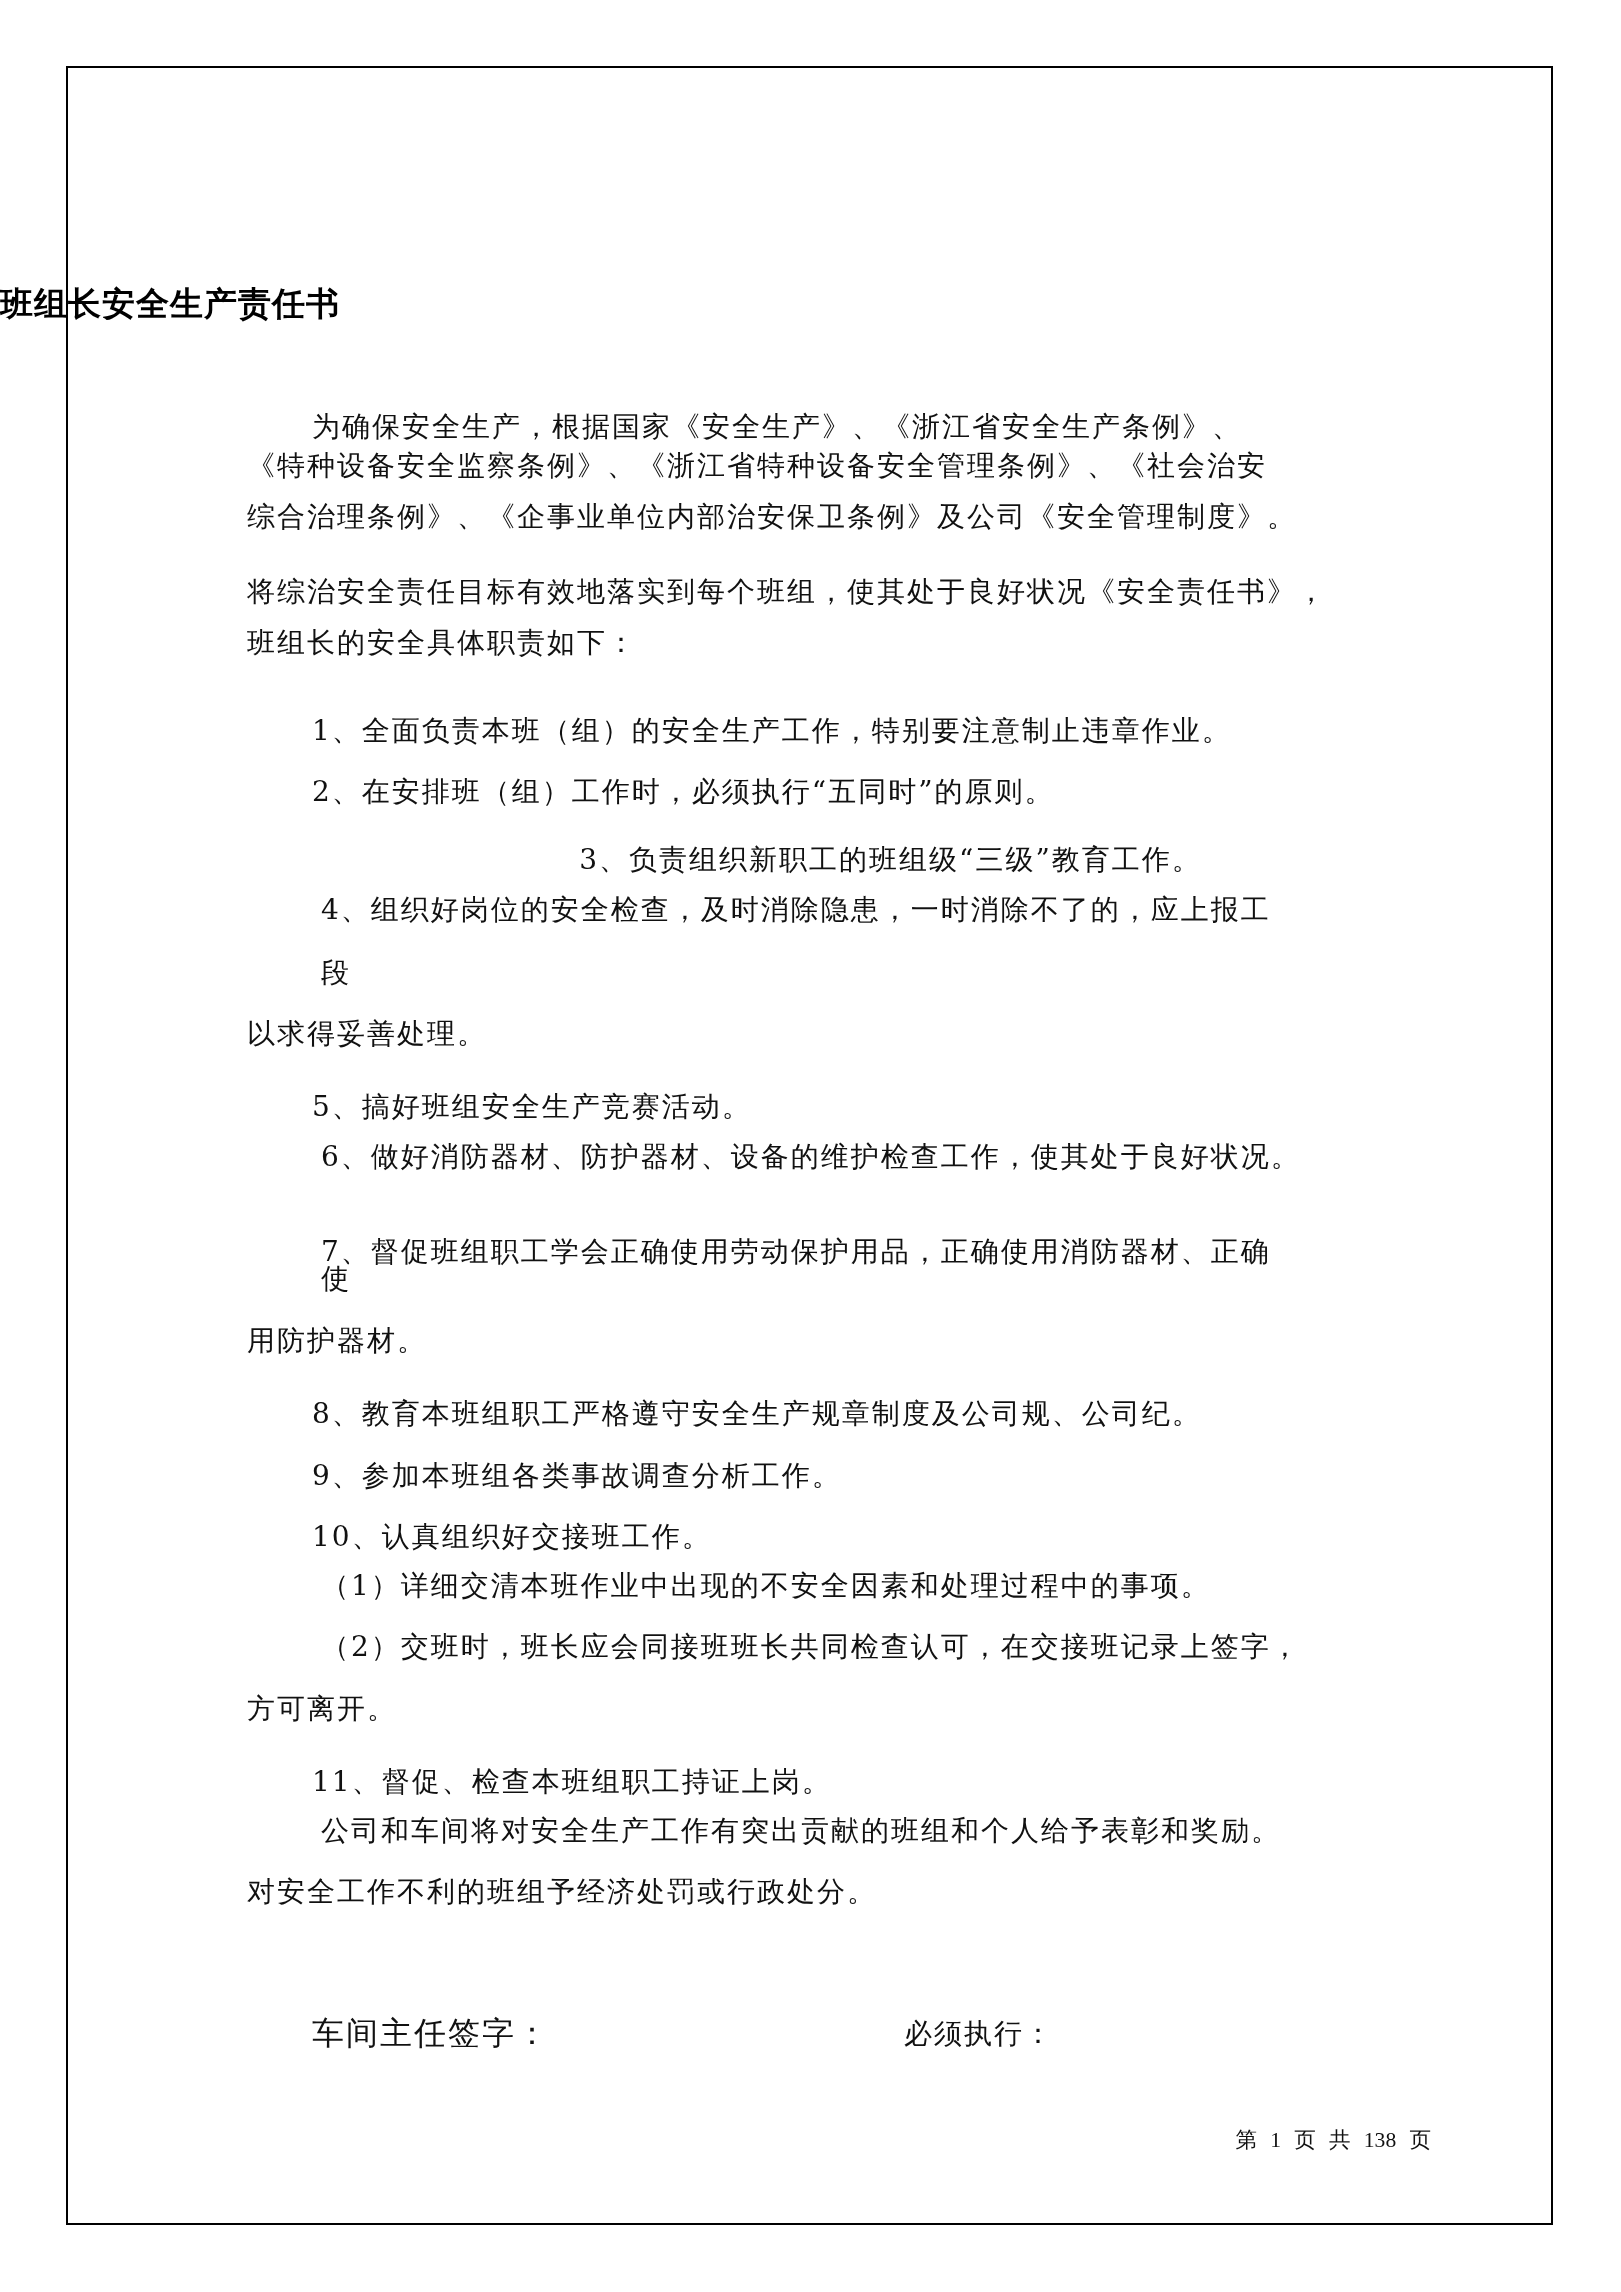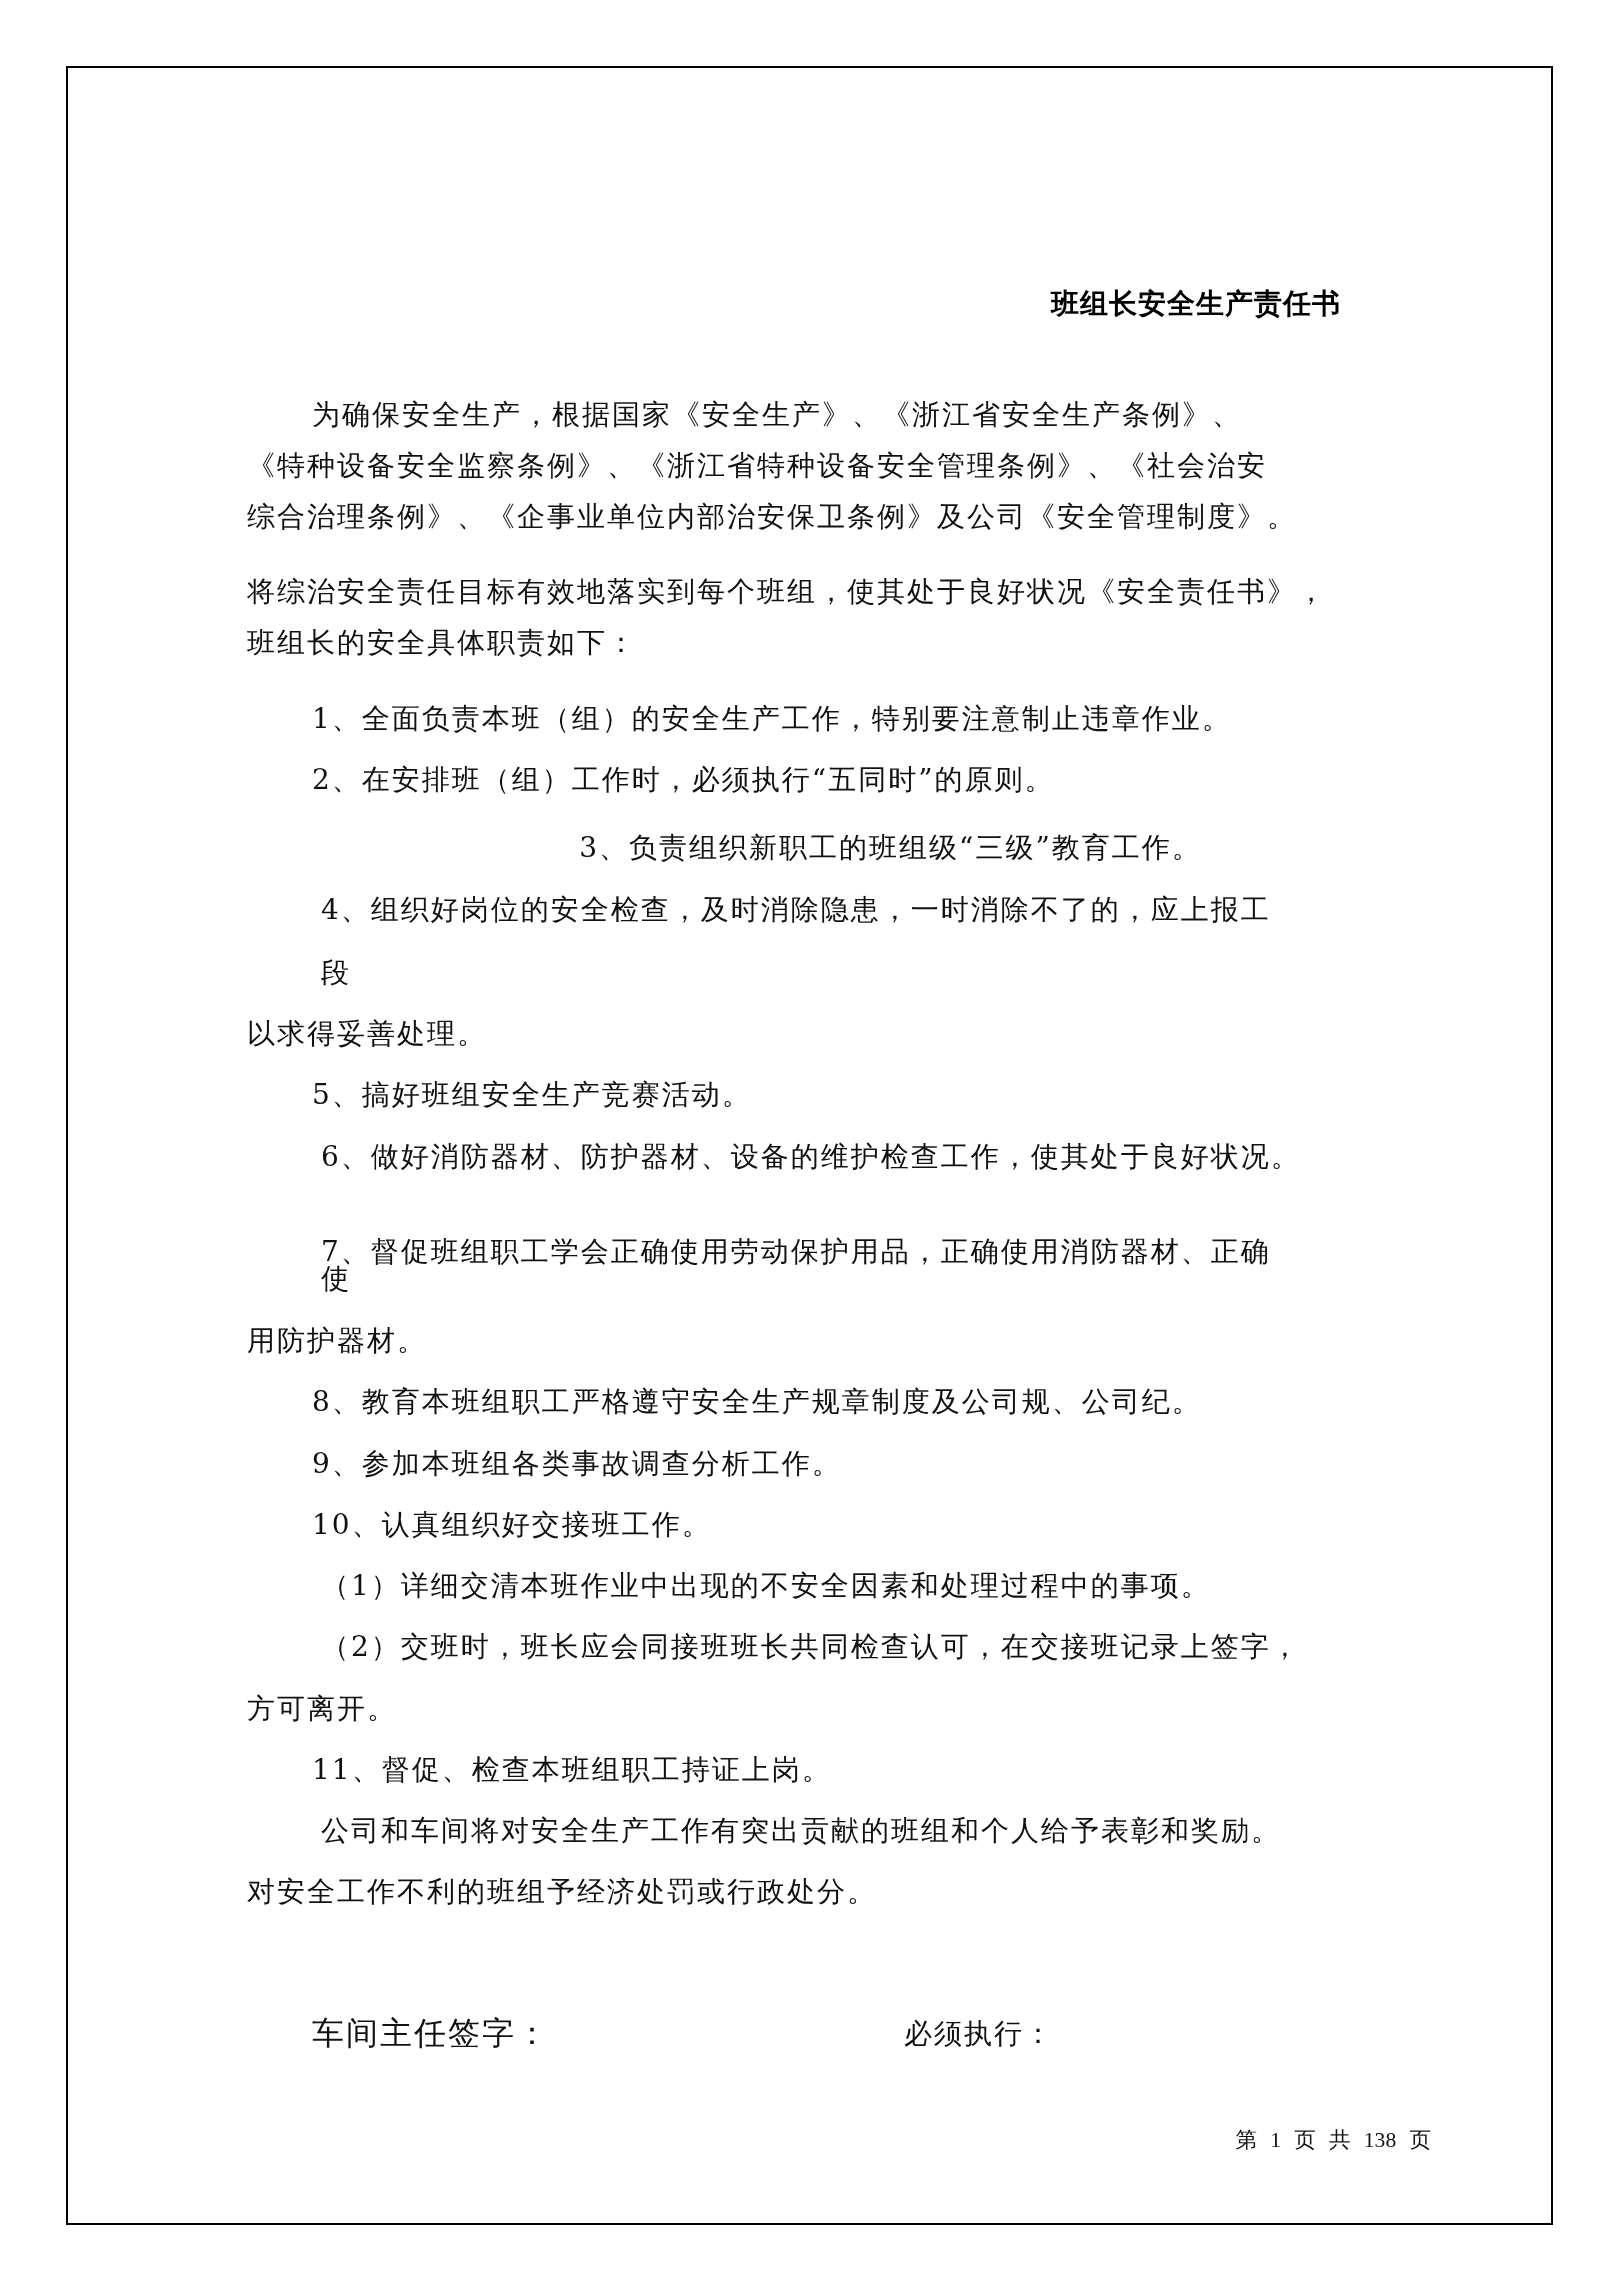--- a/index.html
+++ b/index.html
@@ -4,30 +4,30 @@
   <style>
     html, body { margin: 0; padding: 0; background: #ffffff; }
     body { width: 1621px; height: 2293px; position: relative; overflow: hidden; }
     .page-border {
       position: absolute; left: 66px; top: 66px;
       width: 1487px; height: 2159px;
       border: 2px solid #000000; box-sizing: border-box;
     }
     .doc-title {
       position: absolute; left: 0; width: 1341px; top: 280px;
-      text-align: right; font-family: "DejaVu Sans", sans-serif;
-      font-weight: bold; font-size: 28px; line-height: 47px; color: #000;
+      text-align: left; font-family: "DejaVu Sans", sans-serif;
+      font-weight: bold; font-size: 33px; line-height: 47px; color: #000;
       letter-spacing: 1px;
     }
     .line {
       position: absolute; left: 247px; width: 1157px;
       font-family: "DejaVu Serif", serif; font-size: 28px; line-height: 39px;
       color: #111; white-space: nowrap; letter-spacing: 2px;
     }
-    .indent2 { left: 312px; }
+    .indent2 { left: 312px; margin-top: 12px; }
     .indent2b { left: 321px; }
     .sig-left { position: absolute; left: 312px; top: 2014px;
       font-family: "DejaVu Serif", serif; font-size: 32px; line-height: 39px; color: #111; letter-spacing: 2px; }
     .sig-right { position: absolute; left: 904px; top: 2014px;
       font-family: "DejaVu Serif", serif; font-size: 28px; line-height: 39px; color: #111; letter-spacing: 2px; }
     .footer {
       position: absolute; left: 0; width: 1431px; top: 2127px; text-align: right;
       font-family: "Liberation Serif", serif; font-size: 21.6px; line-height: 27.4px; color: #111;
       word-spacing: 7.8px;
     }

